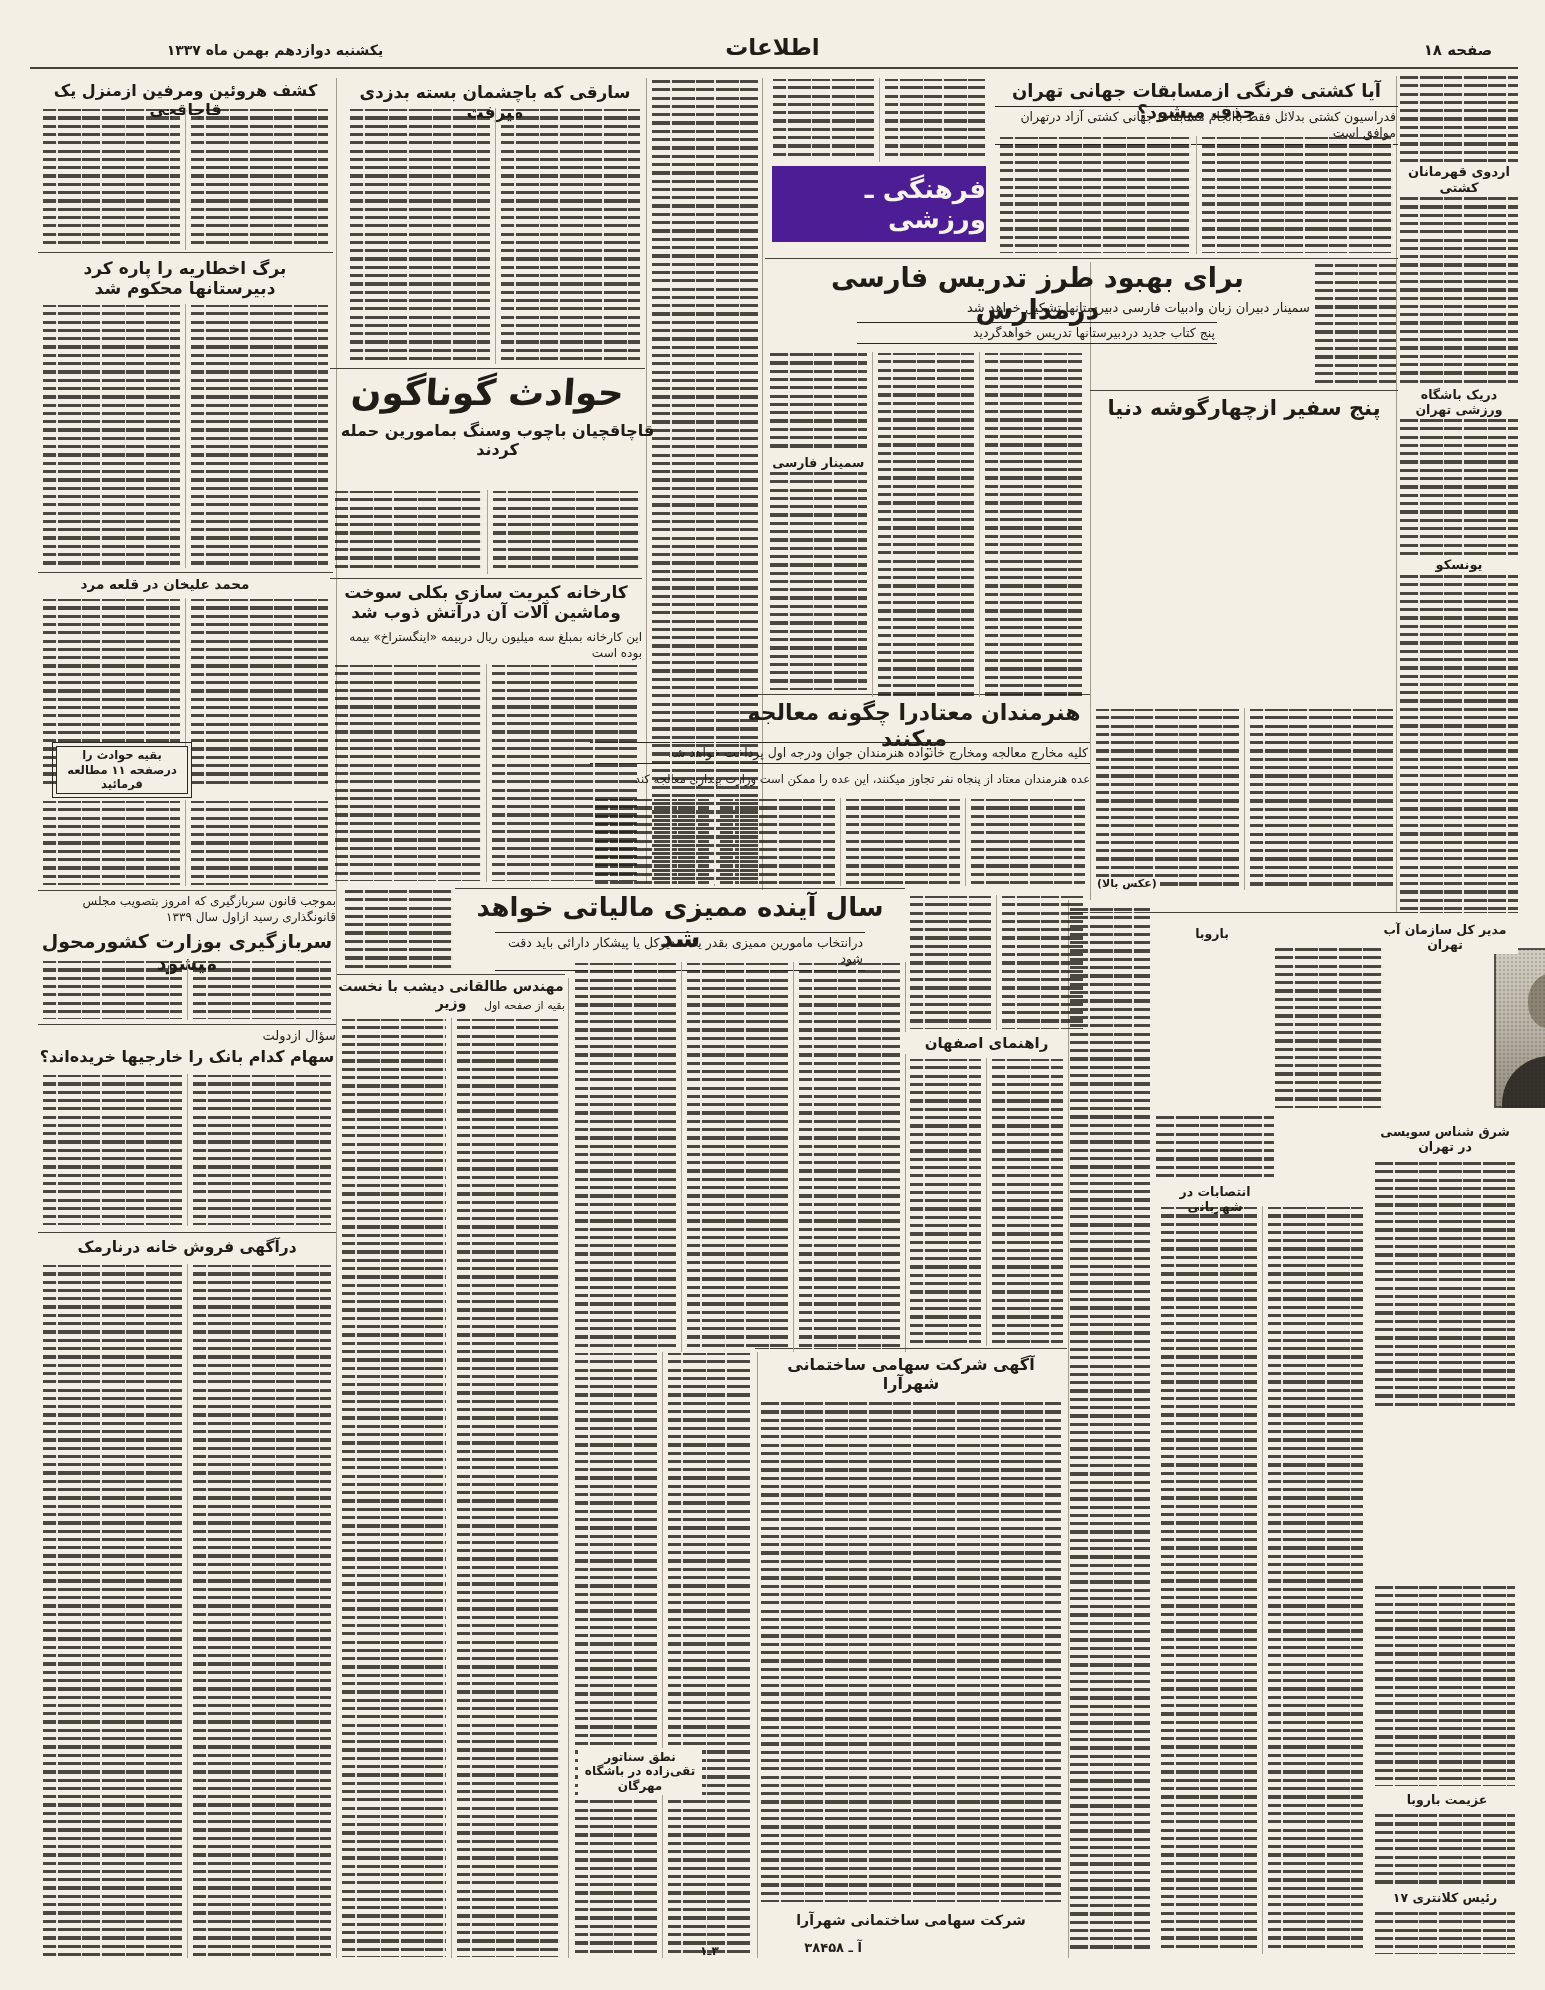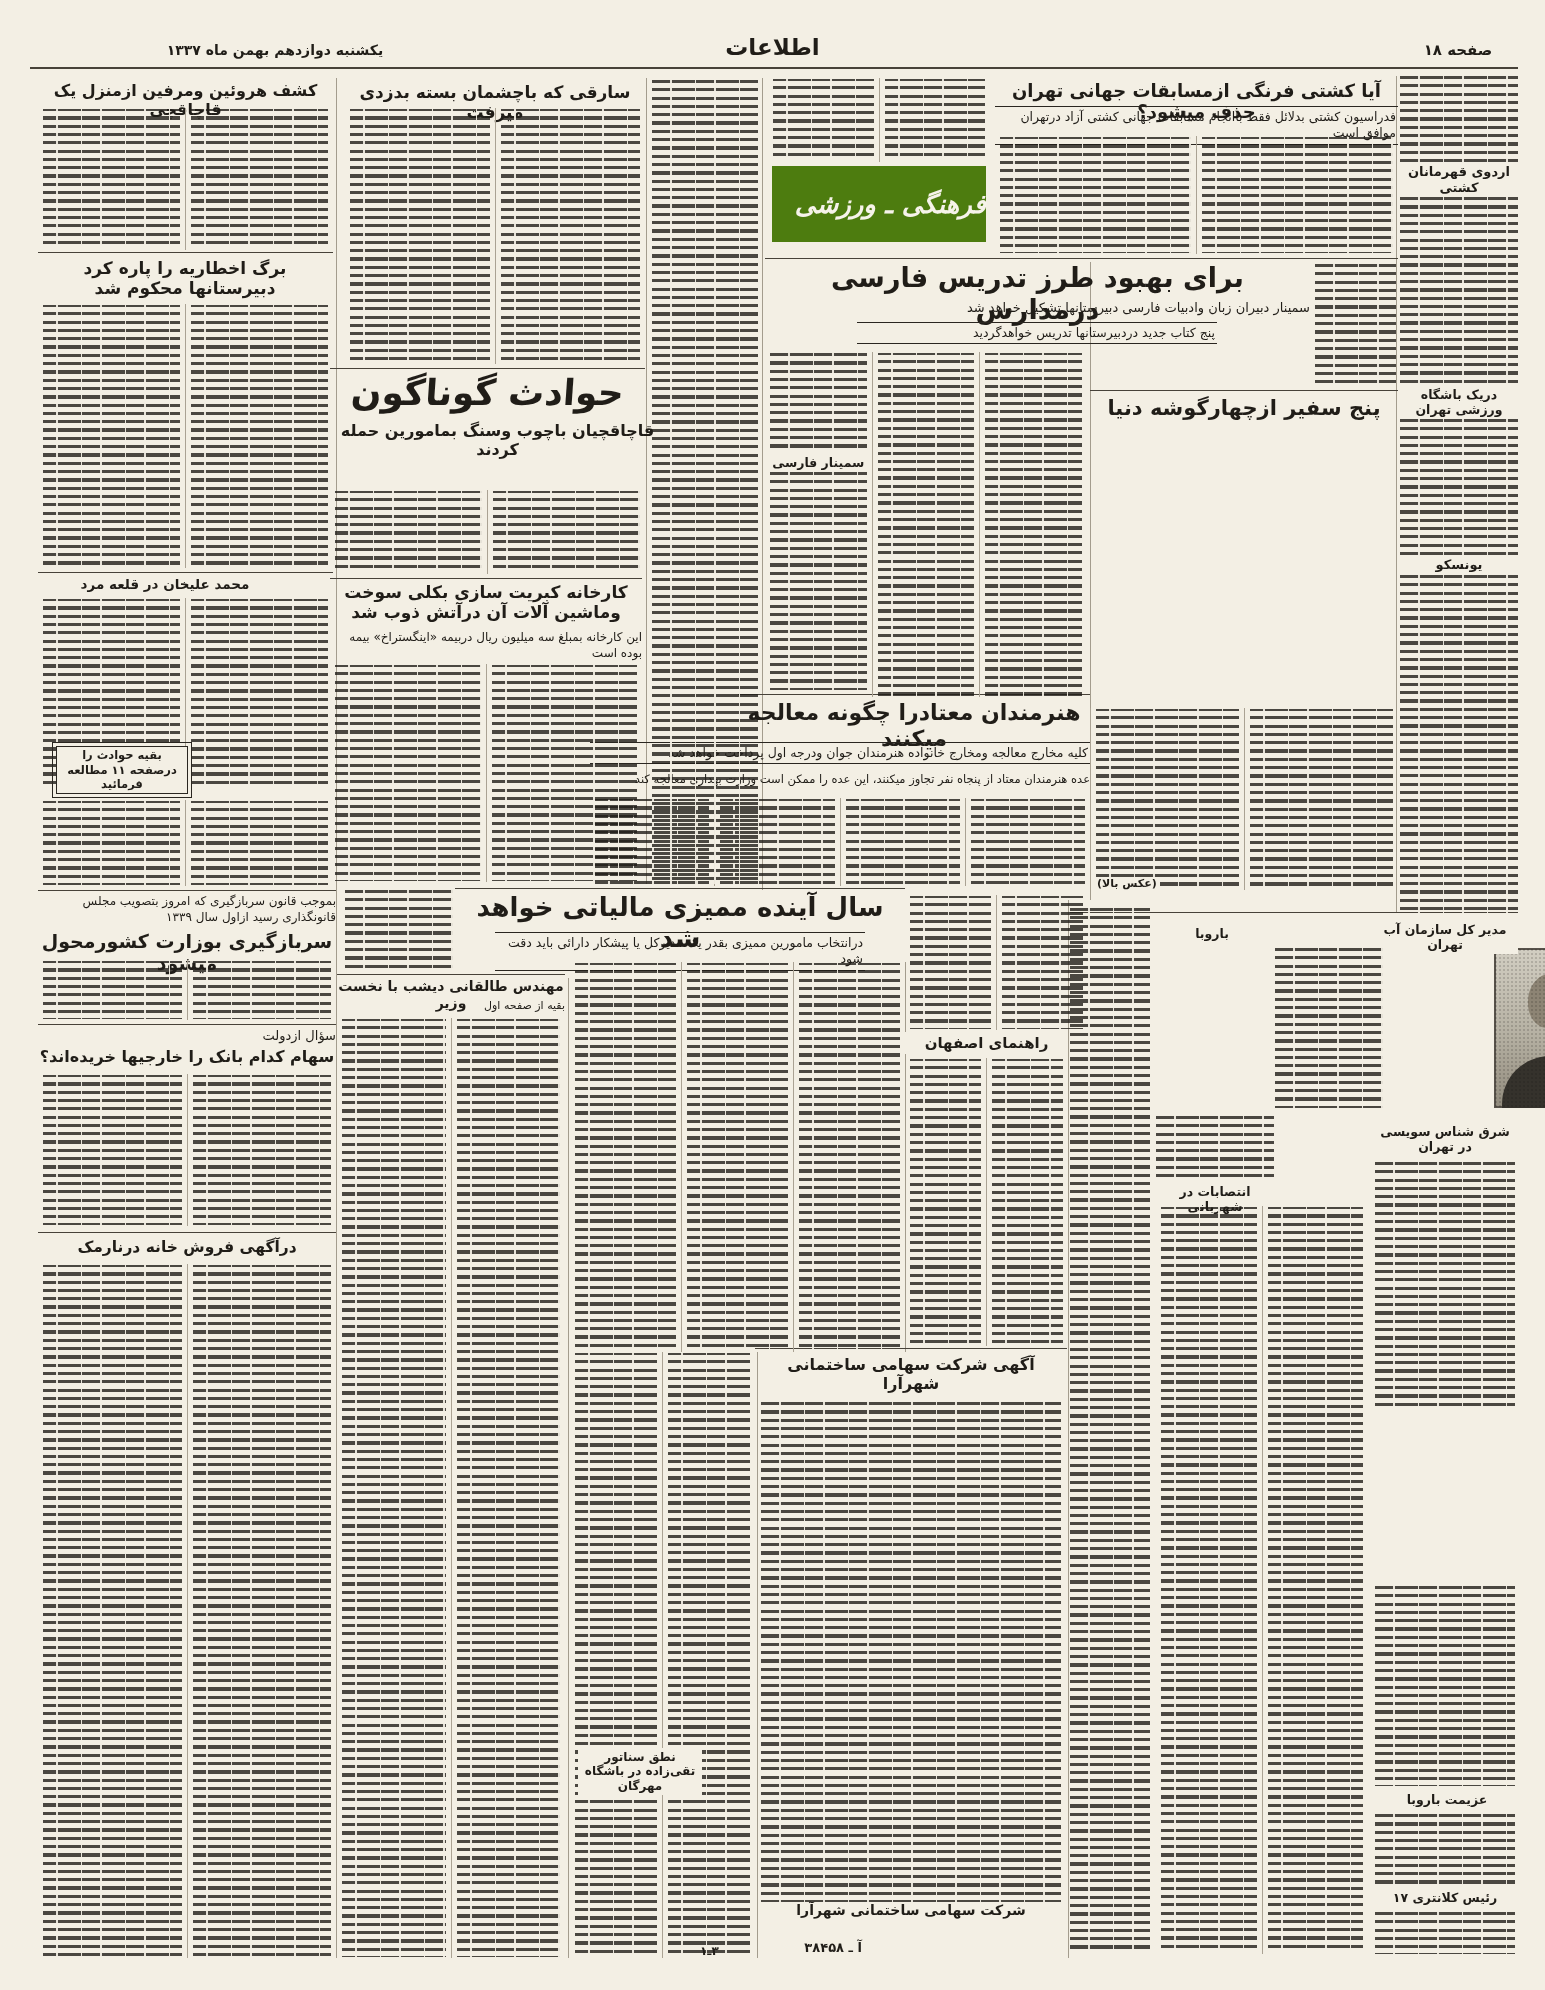--- a/index.html
+++ b/index.html
@@ -15,22 +15,22 @@
       repeating-linear-gradient(180deg, rgba(32,29,24,.8) 0 3.2px, rgba(32,29,24,0) 3.2px 8.3px)}
   .cols{display:flex;align-items:stretch}
   .cols>.c{flex:1;border-left:1px solid #aaa293;padding:1px 5px;background-clip:content-box}
   .cols>.c:last-child{border-left:0}
   .hl{background:#474239;height:1px}
   .vl{background:#a39c8d;width:1px}
   .h{font-weight:bold;text-align:center;line-height:1.18}
   .sub{font-weight:normal;text-align:right;font-size:12.5px;line-height:1.3}
   .rules{border-top:1.5px solid #2a2620;border-bottom:1.5px solid #2a2620;padding:2px 2px}
   .bh{font-weight:bold;text-align:center;background:#f3efe4;padding:2px 0;line-height:1.2}
-  .sports-box{background:#4d7c0f;color:#f6f3ea;display:flex;align-items:center;justify-content:flex-start;
-      font-weight:bold;font-style:italic;letter-spacing:2px}
+  .sports-box{background:#4c1d95;color:#f6f3ea;display:flex;align-items:center;justify-content:flex-end;
+      font-weight:bold;letter-spacing:2px}
   .banner{font-weight:bold;text-align:center;letter-spacing:2px;transform:skewX(-4deg)}
   .box2{border:1.5px solid #2a2620;outline:1px solid #2a2620;outline-offset:3px;background:#f3efe4;
       display:flex;align-items:center;justify-content:center;text-align:center;font-weight:bold;line-height:1.3}
   .photo{position:relative;background:linear-gradient(180deg,#d2cec2,#b5b0a2 55%,#908a7c);
       box-shadow:inset 0 0 0 2px #57524a;overflow:hidden}
   .photo::after{content:"";position:absolute;inset:0;
       background-image:radial-gradient(rgba(20,18,15,.16) 1px, transparent 1.3px);background-size:4px 4px}
   .bust{position:absolute;inset:0}
   .bust::before{content:"";position:absolute;left:50%;top:16%;transform:translateX(-50%);
       width:44px;height:54px;border-radius:50% 50% 45% 45%;background:#8d8474}
@@ -158,21 +158,21 @@
 
   <div class="abs bh" style="left:905px;top:1032px;width:163px;font-size:15px">راهنمای اصفهان</div>
   <div class="abs cols" style="left:905px;top:1058px;width:163px;height:288px">
     <div class="c fx"></div>
     <div class="c fx"></div>
   </div>
 
   <div class="abs" style="left:755px;top:1352px;width:312px;height:606px;padding:4px 6px">
     <div class="h" style="font-size:16px">آگهی شرکت سهامی ساختمانی شهرآرا</div>
     <div class="fx" style="height:500px;margin-top:8px"></div>
-    <div class="h" style="font-size:14px;margin-top:0">شرکت سهامی ساختمانی شهرآرا</div>
+    <div class="h" style="font-size:14px;margin-top:10px">شرکت سهامی ساختمانی شهرآرا</div>
   </div>
   <div class="abs" style="left:762px;top:1940px;width:100px;font-weight:bold;font-size:13px">آ ـ ۳۸۴۵۸</div>
   <div class="abs" style="left:700px;top:1944px;width:40px;font-weight:bold;font-size:12px;text-align:left">۳ـ۱</div>
 
   <div class="abs" style="left:1070px;top:900px;width:450px;height:1060px">
     <div class="fx abs" style="left:0;top:8px;width:80px;height:1044px"></div>
 
     <div class="bh abs" style="left:86px;top:24px;width:112px;font-size:12.5px">باروبا</div>
     <div class="photo abs" style="left:86px;top:48px;width:112px;height:160px">
       <div class="bust"></div>

